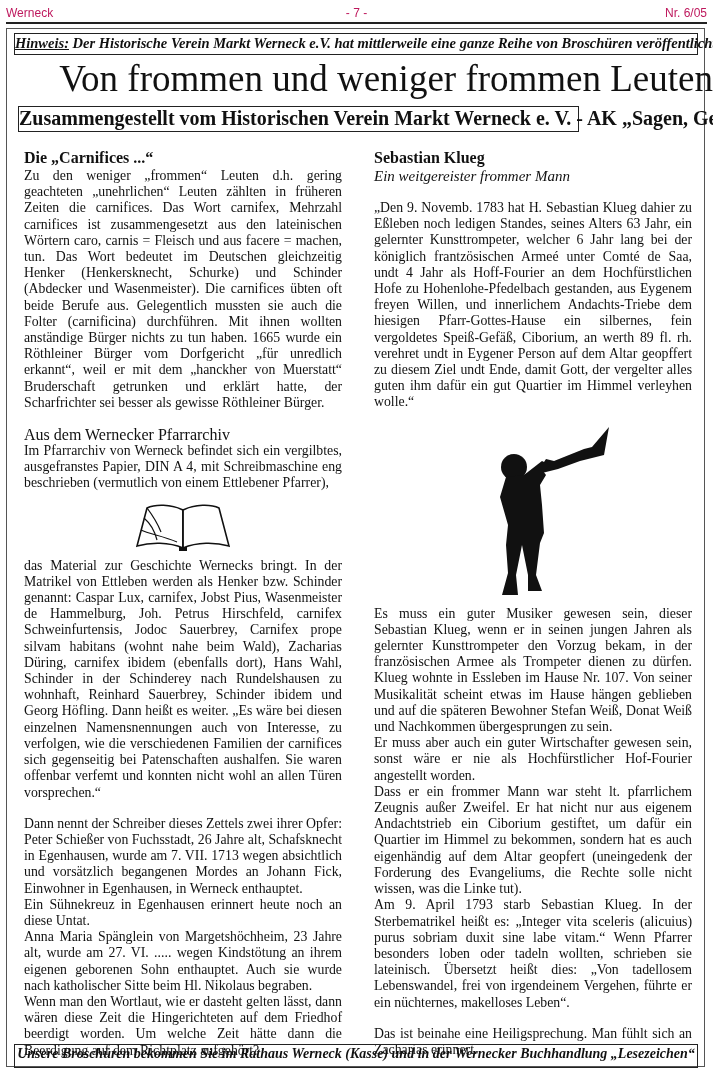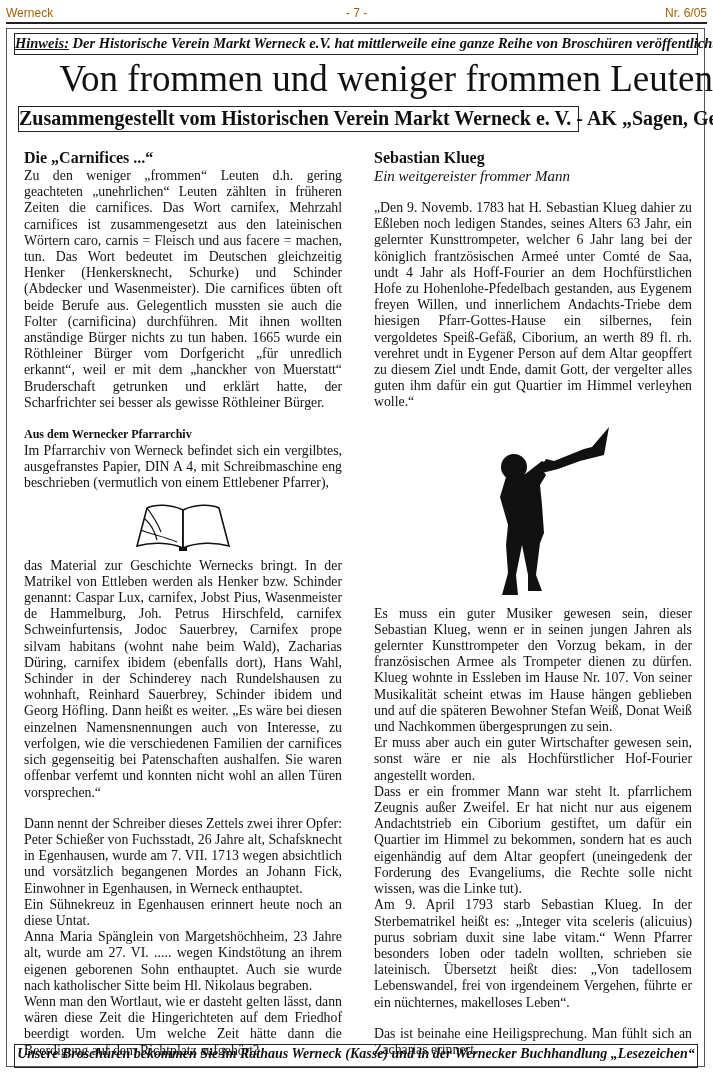--- a/index.html
+++ b/index.html
@@ -1,20 +1,20 @@
 <!DOCTYPE html>
 <html><head>
 <meta charset="utf-8">
 <style>
   html, body { margin: 0; padding: 0; background: #ffffff; }
   body { width: 713px; height: 1077px; position: relative; overflow: hidden; color: #111; }
   .serif { font-family: "Liberation Serif", "DejaVu Serif", serif; }
   .sans { font-family: "Liberation Sans", "DejaVu Sans", sans-serif; }
 
-  .runhead { position: absolute; top: 6px; left: 6px; right: 6px; height: 16px; font-size: 12px; color: #a16207; }
+  .runhead { position: absolute; top: 6px; left: 6px; right: 6px; height: 16px; font-size: 12px; color: #be185d; }
   .runhead span { position: absolute; top: 0; }
   .rh-left { left: 0; }
   .rh-center { left: 0; right: 0; text-align: center; }
   .rh-right { right: 0; }
   .runrule { position: absolute; top: 22px; left: 6px; right: 6px; height: 0; border-top: 2px solid #222; }
 
   .frame { position: absolute; top: 28px; left: 6px; width: 699px; height: 1039px; border: 1px solid #555; box-sizing: border-box; }
 
   .notice { position: absolute; top: 33px; left: 14px; width: 684px; height: 22px; border: 1.5px solid #222; box-sizing: border-box;
             font-size: 14.5px; font-weight: bold; font-style: italic; text-align: center; line-height: 19px; white-space: nowrap; }
@@ -25,21 +25,21 @@
   .credit { position: absolute; top: 106px; left: 18px; width: 561px; height: 26px; border: 1.5px solid #222; box-sizing: border-box;
             font-size: 20px; font-weight: bold; text-align: center; line-height: 23px; white-space: nowrap; }
 
   .col { position: absolute; font-size: 13.8px; line-height: 16.2px; text-align: justify; }
   .col-left { top: 148px; left: 24px; width: 318px; }
   .col-right { top: 148px; left: 374px; width: 318px; }
   .col p { margin: 0; }
   .col .gap { height: 15px; }
 
   .heading { font-size: 16px; font-weight: bold; line-height: 20px; margin: 0; }
-  .subhead { font-size: 12px; font-weight: bold; line-height: 17px; margin: 0; }
+  .subhead { font-size: 16px; font-weight: normal; line-height: 17px; margin: 0; }
   .tagline { font-style: italic; font-size: 15px; line-height: 17px; margin: 0; }
 
   .book { display: block; margin: 10px auto 6px auto; width: 100px; height: 50px; }
   .trumpeter { display: block; margin: 14px 0 6px 110px; width: 130px; height: 175px; }
 
   .footer-notice { position: absolute; top: 1044px; left: 14px; width: 684px; height: 24px; border: 1.5px solid #222; box-sizing: border-box;
             font-size: 14px; font-weight: bold; font-style: italic; text-align: center; line-height: 17px; white-space: nowrap; }
 </style>
 </head>
 <body>

